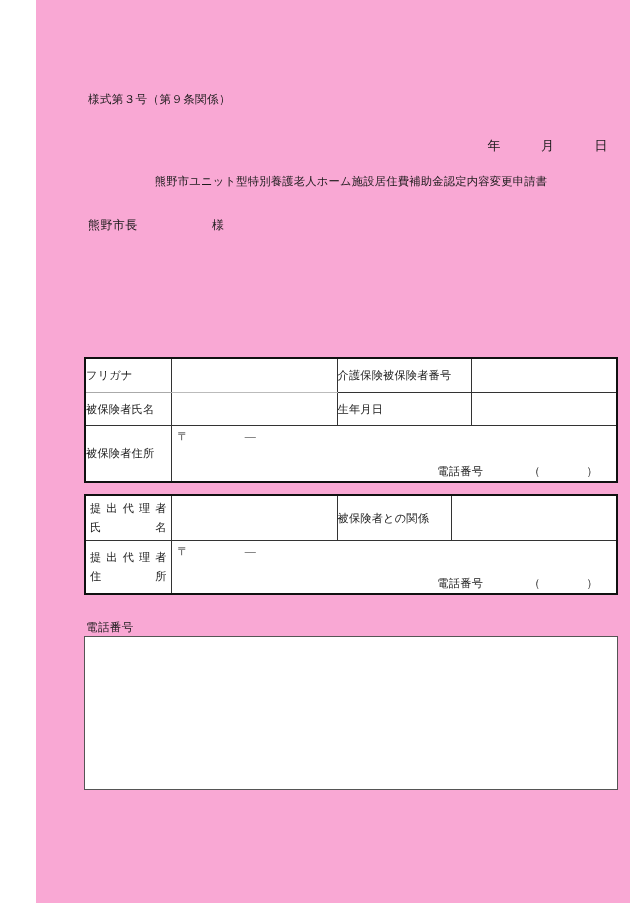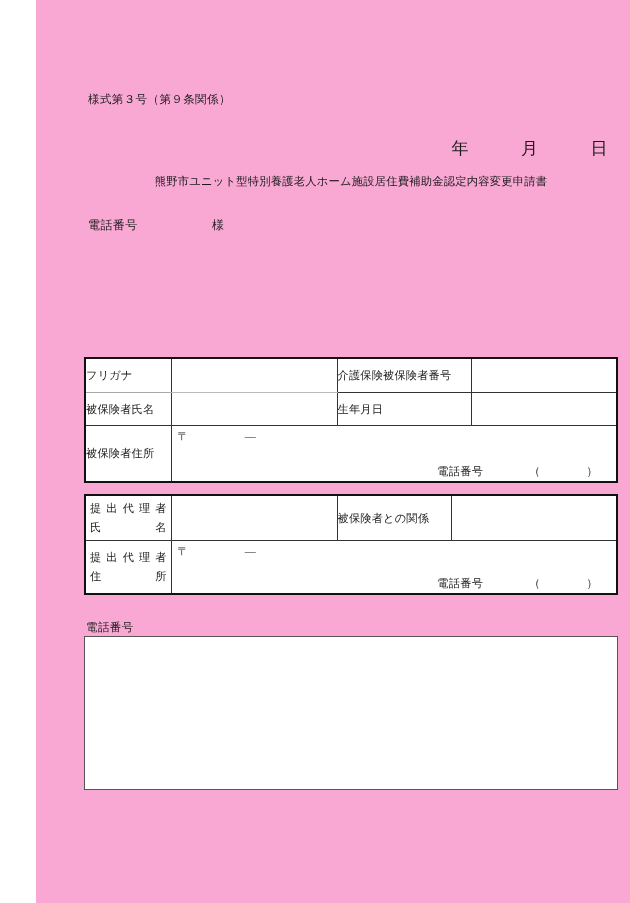--- a/index.html
+++ b/index.html
@@ -28,21 +28,21 @@
     font-size: 11.5px;
     letter-spacing: 0.4px;
     white-space: pre;
   }
   .date-line {
     position: absolute;
     left: 0;
     right: 58px;
     top: 137px;
     text-align: right;
-    font-size: 17px;
+    font-size: 13px;
     letter-spacing: 0.4px;
     white-space: pre;
   }
   .doc-title {
     position: absolute;
     left: 0;
     right: 0;
     top: 174px;
     text-align: center;
     font-size: 11.3px;
@@ -153,21 +153,21 @@
 <body>
 
 <div class="page">
 
   <div class="form-no">様式第３号（第９条関係）</div>
 
   <div class="date-line">年　　　月　　　日</div>
 
   <div class="doc-title">熊野市ユニット型特別養護老人ホーム施設居住費補助金認定内容変更申請書</div>
 
-  <div class="addressee">電話番号　　　　　　様</div>
+  <div class="addressee">熊野市長　　　　　　様</div>
 
 
   <table class="form-table outer" style="left:48px; top:494px; width:532px;">
     <colgroup>
       <col style="width:86px">
       <col style="width:166px">
       <col style="width:114px">
       <col style="width:166px">
     </colgroup>
     <tbody>

